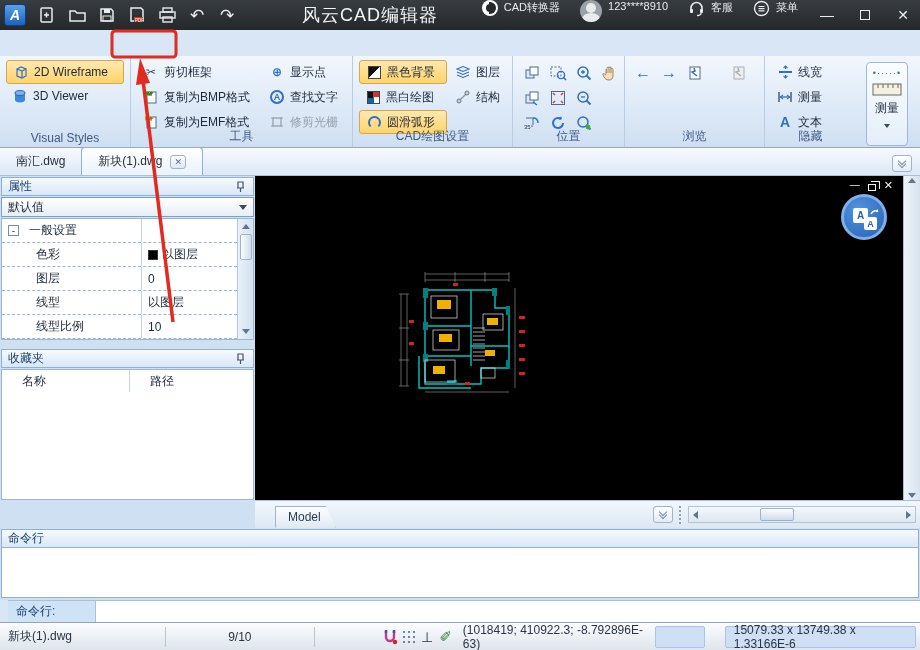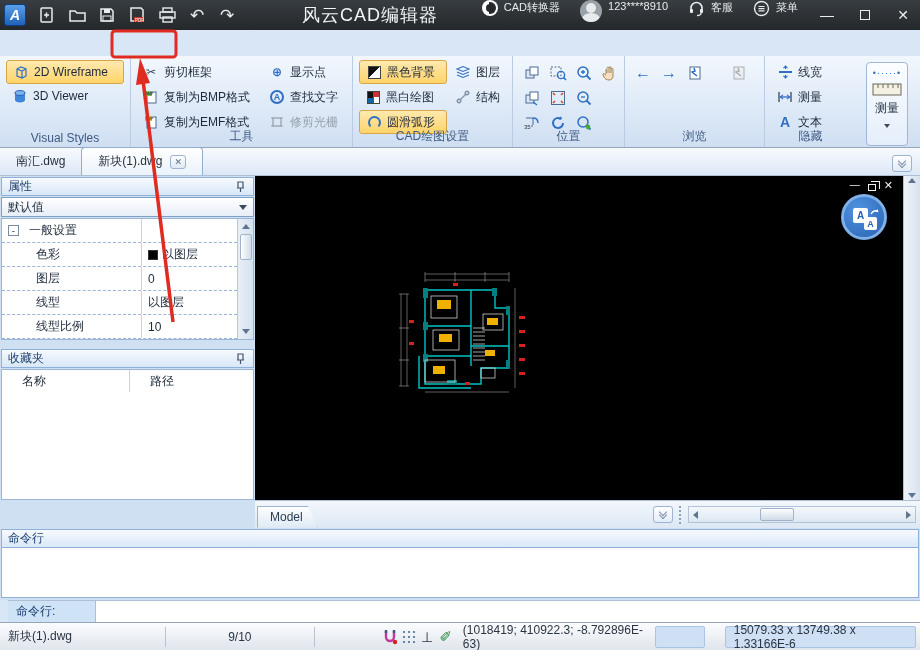--- a/index.html
+++ b/index.html
@@ -116,21 +116,21 @@
   .transbtn { position:absolute; right:16px; top:18px; width:46px; height:46px; border-radius:50%;
     background:radial-gradient(circle at 35% 30%, #4f93e0, #2a62b4); border:3px solid #7fb0e8; cursor:pointer;
     display:flex; align-items:center; justify-content:center; }
   .tA { position:absolute; background:#fff; border-radius:2px; color:#2a62b4; font-weight:bold; display:flex; align-items:center; justify-content:center; }
   .vscroll2 { position:absolute; left:903px; top:176px; width:17px; height:324px;
     background:linear-gradient(90deg,#eef3f9,#d8e2ee); border-left:1px solid #aebfd4; display:flex; flex-direction:column; align-items:center; justify-content:space-between; padding:2px 0; }
   .modelbar { position:absolute; left:255px; top:500px; width:665px; height:28px;
     background:linear-gradient(#f2f7fc,#dde8f4); border-top:1px solid #aebfd4; display:flex; align-items:center; }
   .modeltab { height:22px; margin-top:4px; padding:3px 14px 0 12px; background:linear-gradient(#fdfefe,#dfe9f4);
     border:1px solid #9db3cf; border-bottom:none; clip-path:polygon(0 0,calc(100% - 10px) 0,100% 100%,0 100%);
-    color:#2a3c55; cursor:pointer; margin-left:2px; }
+    color:#2a3c55; cursor:pointer; margin-left:20px; }
   .hsplit { width:5px; height:18px; margin-left:6px; border-left:2px dotted #8ba2bd; }
   .hscroll { flex:1; height:17px; margin:0 4px; background:linear-gradient(#f4f8fc,#dde6f0); border:1px solid #b3c4d8;
     display:flex; align-items:center; }
   .tri-l { width:0;height:0;border-top:4px solid transparent;border-bottom:4px solid transparent;border-right:5px solid #5f7690; margin:0 4px; cursor:pointer; }
   .tri-r { width:0;height:0;border-top:4px solid transparent;border-bottom:4px solid transparent;border-left:5px solid #5f7690; margin-left:auto; margin-right:4px; cursor:pointer; }
   .thumbh { width:34px; height:13px; margin-left:58px; background:linear-gradient(#fdfdfe,#cfdcea); border:1px solid #9fb4ca; border-radius:2px; cursor:grab; }
 
   
   .cmdpanel { position:absolute; left:0; top:528px; width:920px; height:72px; background:#cfe0f2; }
   .cmdbody { margin:0 1px; background:#fff; border:1px solid #8fb0d8; border-top:none; height:50px; }

